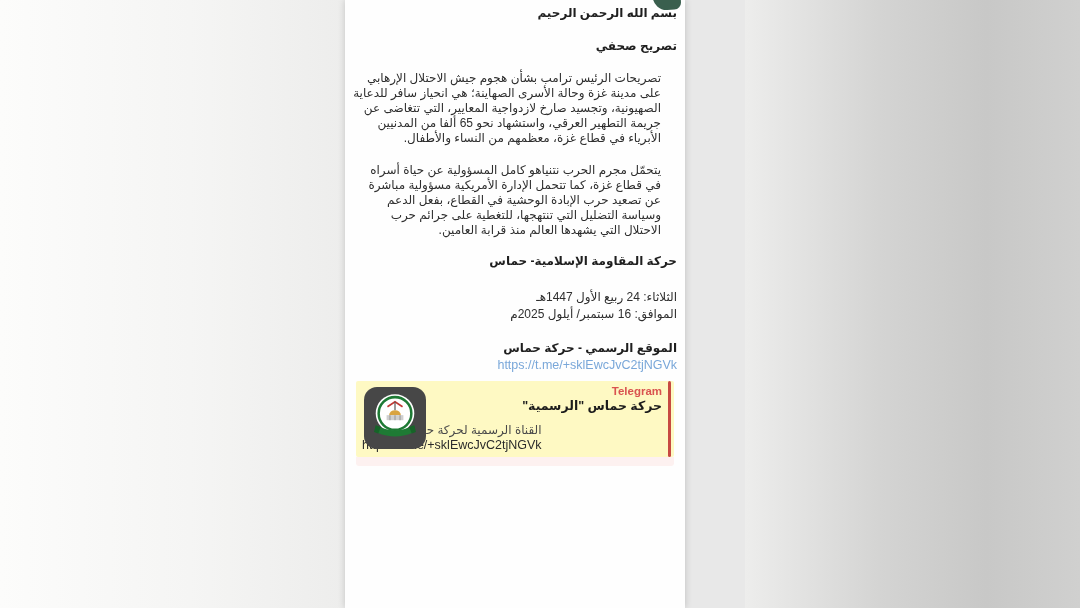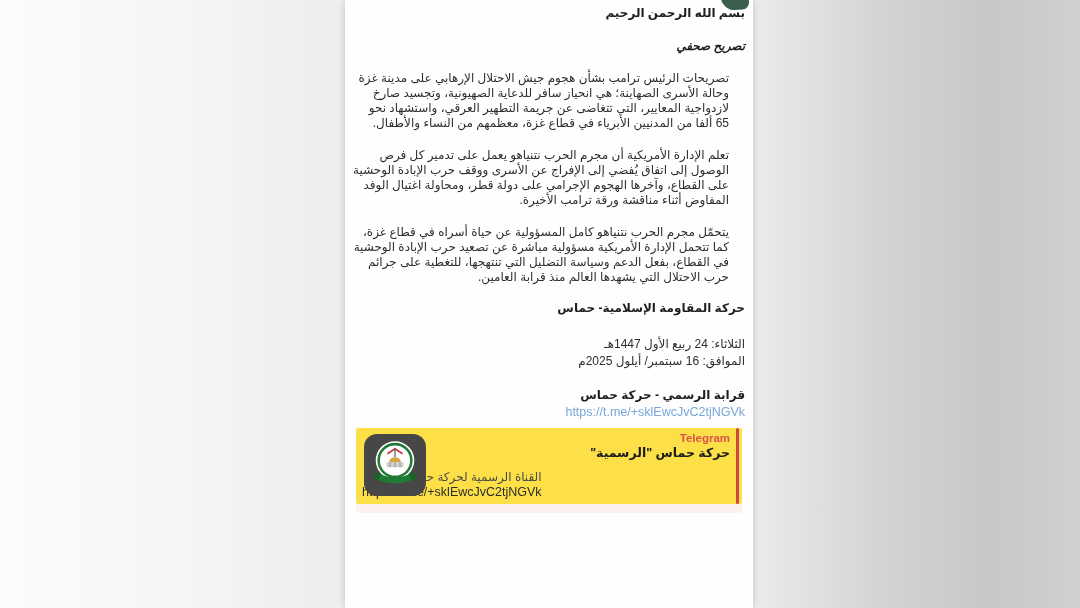--- a/index.html
+++ b/index.html
@@ -10,47 +10,47 @@
   }
   .backdrop-left{
     position:absolute;left:0;top:0;width:345px;height:608px;
     background:linear-gradient(90deg,#fcfcfb 0%,#f5f5f4 55%,#ededec 100%);
   }
   .backdrop-right{
     position:absolute;left:745px;top:0;width:335px;height:608px;
     background:linear-gradient(90deg,#ededec 0%,#d4d4d3 40%,#c8c8c7 72%,#d0d0cf 100%);
   }
   .doc-panel{
-    position:absolute;left:345px;top:0;width:408px;height:608px;
+    position:absolute;left:345px;top:0;width:340px;height:608px;
     background:#fefefe;box-shadow:0 0 7px rgba(0,0,0,.18);
     direction:rtl;box-sizing:border-box;
   }
   .corner-wedge{
     position:absolute;top:-4px;right:4px;width:28px;height:14px;
     background:#3a5f4e;border-radius:0 0 8px 16px;
     transform:rotate(-3deg);
   }
   .doc-content{
     padding:6px 8px 0 8px;color:#2e2e2e;font-size:12px;line-height:15px;
     text-align:right;
   }
   .bold{font-weight:bold;color:#1f1f1f;}
   .bismillah{margin:0;}
-  .doc-title{margin:18px 0 0 0;font-style:italic;}
+  .doc-title{margin:18px 0 0 0;}
   .para{margin:17px 16px 0 0;}
   .signature{margin:16px 0 12px 0;}
   .dates{margin:20px 0 16px 0;line-height:17px;}
   .site-label{margin:18px 0 0 0;}
   .site-link{
     margin:2px 0 0 0;direction:ltr;text-align:right;
     color:#79a7d9;font-size:12.5px;
   }
   .link-preview{
     position:relative;margin:8px 3px 0 3px;height:76px;
-    background:#fde047;border-radius:2px;box-sizing:border-box;
+    background:#fef9c3;border-radius:2px;box-sizing:border-box;
     padding:3px 12px 0 6px;
   }
   .quote-bar{
     position:absolute;top:0;right:3px;width:3px;height:100%;
     background:#c74a42;border-radius:2px;
   }
   .preview-strip{
     margin:0 3px;height:9px;background:#fdf1f0;border-radius:0 0 3px 3px;
   }
   .tg-label{
@@ -79,31 +79,30 @@
 <div class="backdrop-right"></div>
 
 <div class="doc-panel">
   <div class="corner-wedge"></div>
 
   <div class="doc-content">
     <p class="bismillah bold">بسم الله الرحمن الرحيم</p>
     <p class="doc-title bold">تصريح صحفي</p>
 
     <p class="para">تصريحات الرئيس ترامب بشأن هجوم جيش الاحتلال الإرهابي على مدينة غزة وحالة الأسرى الصهاينة؛ هي انحياز سافر للدعاية الصهيونية، وتجسيد صارخ لازدواجية المعايير، التي تتغاضى عن جريمة التطهير العرقي، واستشهاد نحو 65 ألفا من المدنيين الأبرياء في قطاع غزة، معظمهم من النساء والأطفال.</p>
-    <p class="para">تعلم الإدارة الأمريكية أن مجرم الحرب نتنياهو يعمل على تدمير كل فرص الوصول إلى اتفاق يُفضي إلى الإفراج عن الأسرى ووقف حرب الإبادة الوحشية على القطاع، وآخرها الهجوم الإجرامي على دولة قطر، ومحاولة اغتيال الوفد المفاوض أثناء مناقشة ورقة ترامب الأخيرة.</p>
     <p class="para">يتحمّل مجرم الحرب نتنياهو كامل المسؤولية عن حياة أسراه في قطاع غزة، كما تتحمل الإدارة الأمريكية مسؤولية مباشرة عن تصعيد حرب الإبادة الوحشية في القطاع، بفعل الدعم وسياسة التضليل التي تنتهجها، للتغطية على جرائم حرب الاحتلال التي يشهدها العالم منذ قرابة العامين.</p>
 
     <p class="signature bold">حركة المقاومة الإسلامية- حماس</p>
 
     <div class="dates">
       <div>الثلاثاء: 24 ربيع الأول 1447هـ</div>
       <div>الموافق: 16 سبتمبر/ أيلول 2025م</div>
     </div>
 
-    <p class="site-label bold">قرابة الرسمي - حركة حماس</p>
+    <p class="site-label bold">الموقع الرسمي - حركة حماس</p>
     <div class="site-link">https://t.me/+sklEwcJvC2tjNGVk</div>
 
     <div class="link-preview">
       <div class="quote-bar"></div>
 
       <div class="tg-avatar">
         <span>
           <svg width="52" height="52" viewBox="0 0 62 62">
             <circle cx="31" cy="28" r="23" fill="#ffffff"></circle>
             <circle cx="31" cy="28" r="19.5" fill="none" stroke="#1e7a34" stroke-width="3"></circle>

